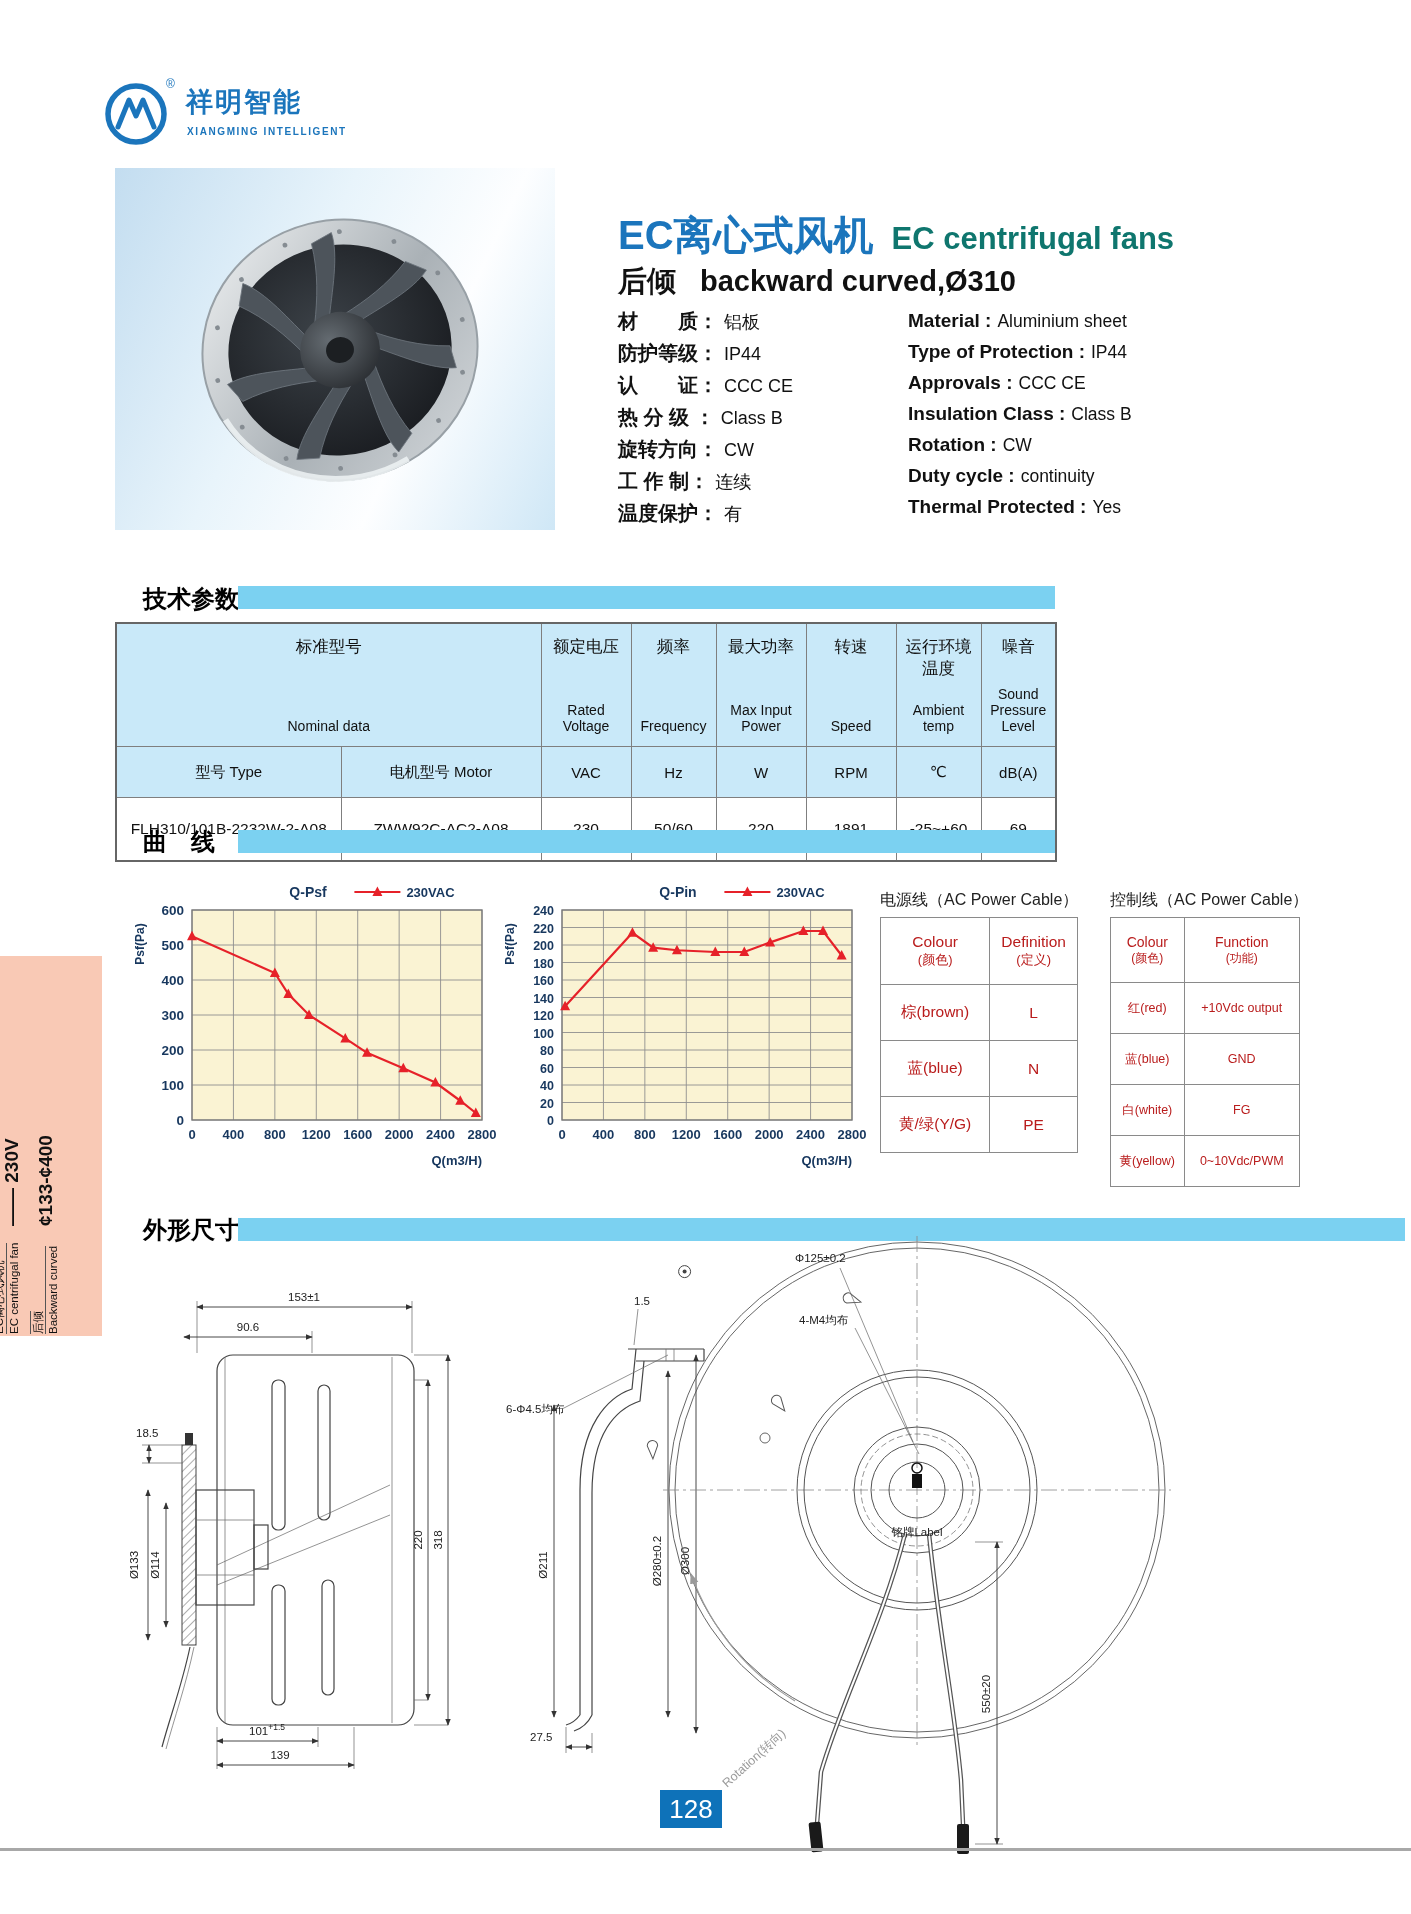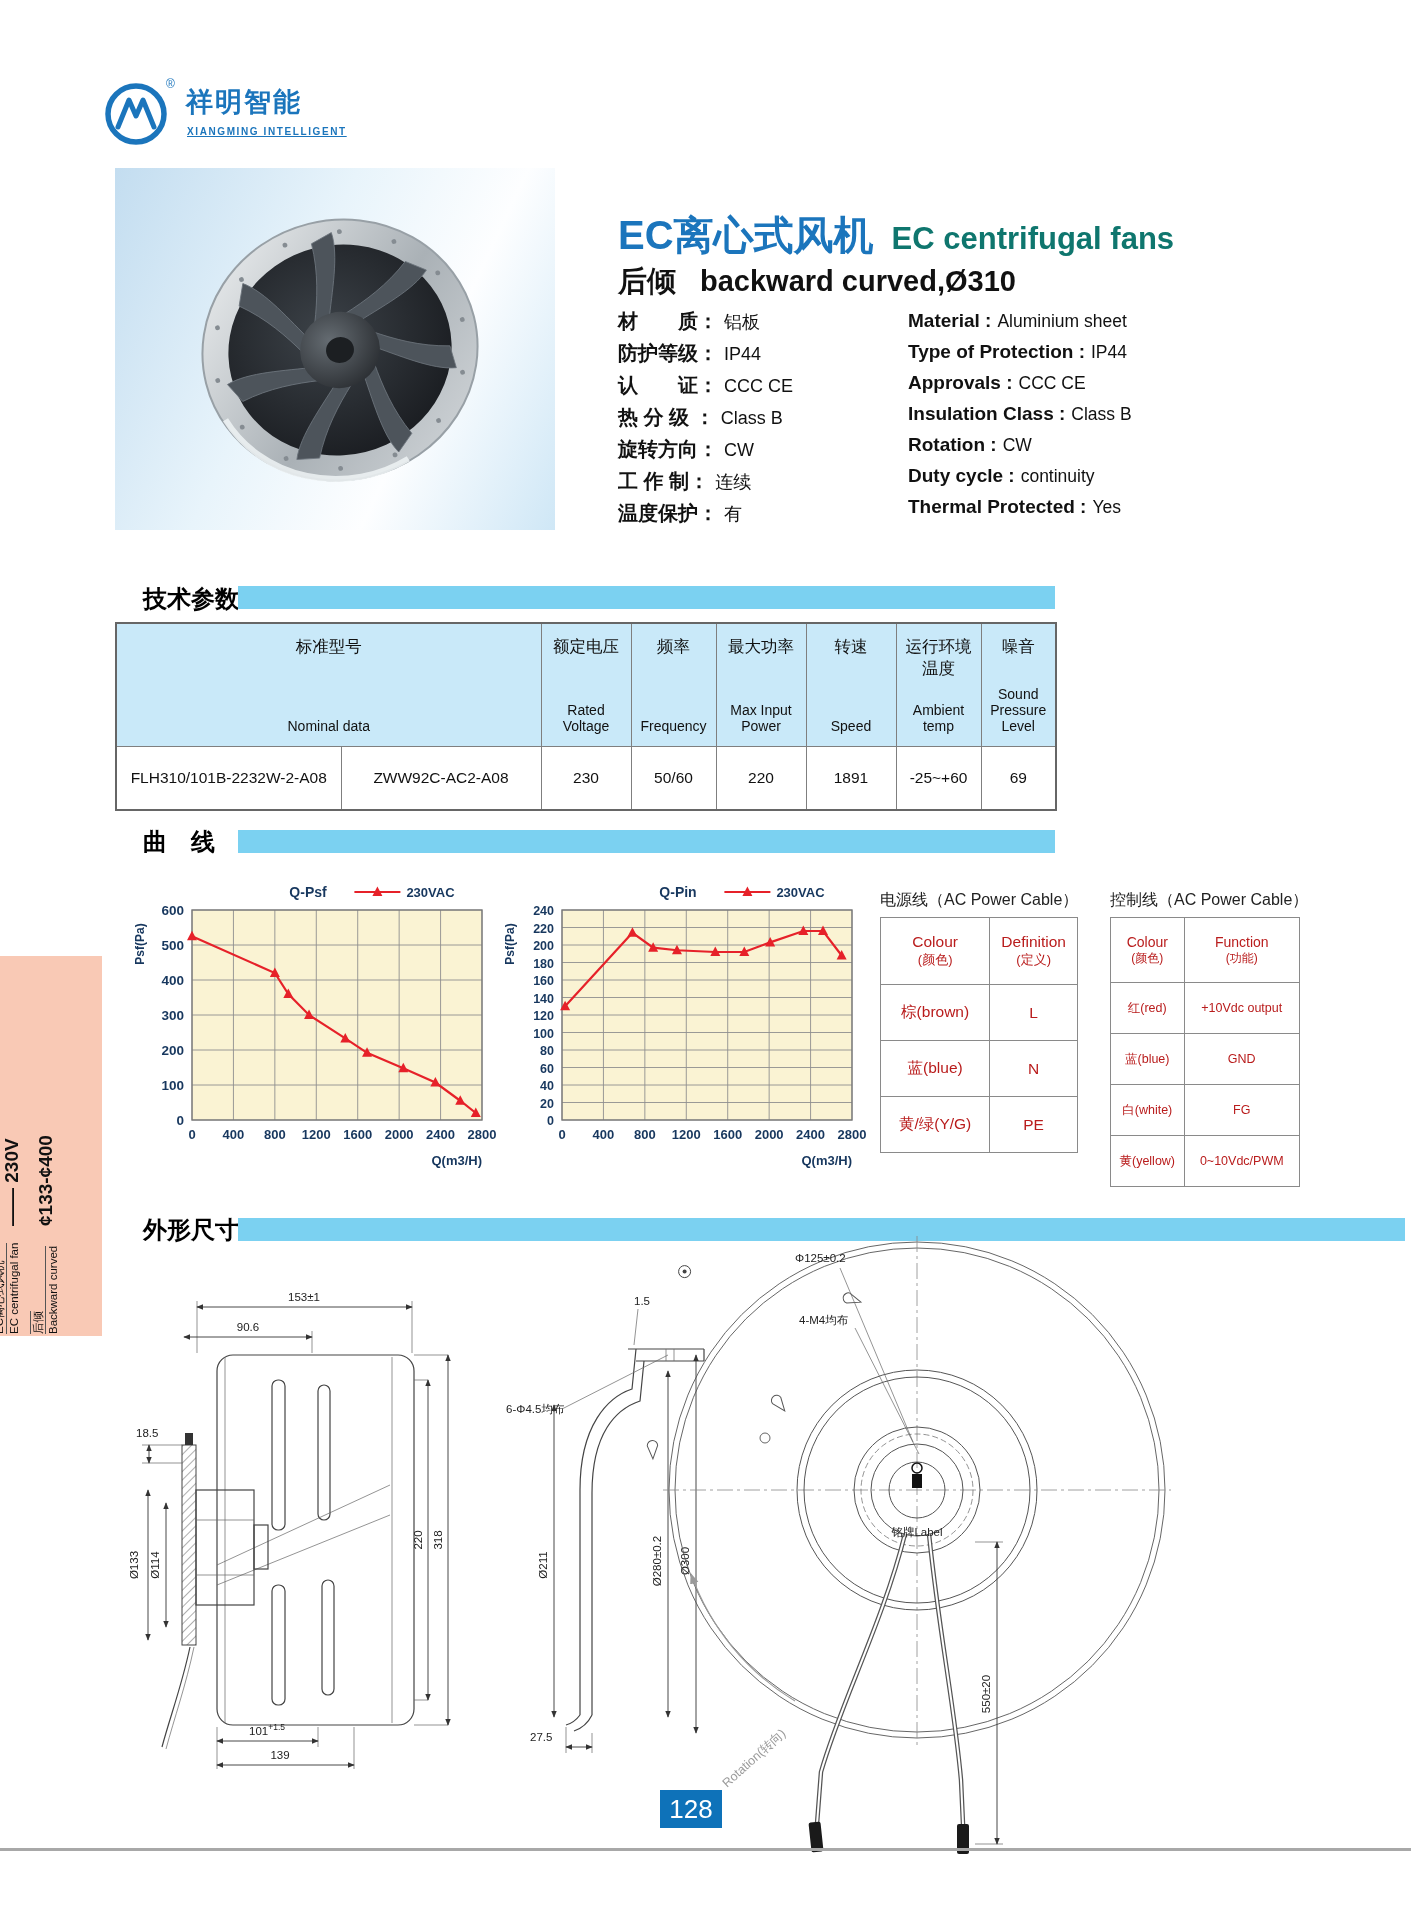--- a/index.html
+++ b/index.html
@@ -2,21 +2,21 @@
 <html style="--brand_blue: #1b75bc; --section_bar: #7bd1f1; --table_header_bg: #c9e9f9; --chart_bg: #faf3d3; --line_red: #e62129; --sidebar_bg: #f9c9b5; --page_badge_bg: #0e72b9; --axis_text: #17375e;"><head>
 <meta charset="utf-8">
 <style>
   html,body{margin:0;padding:0;background:#e9e9e9;}
   #page{position:relative;width:1411px;height:1914px;background:#fff;overflow:hidden;
         font-family:"Liberation Sans","DejaVu Sans",sans-serif;color:#111;}
   .abs{position:absolute;}
 
   
   .logo-cn{font-size:27px;font-weight:bold;color:var(--brand_blue);letter-spacing:2px;}
-  .logo-en{font-size:10px;font-weight:bold;color:var(--brand_blue);letter-spacing:1.6px;margin-top:4px;text-decoration:underline;}
+  .logo-en{font-size:10px;font-weight:bold;color:var(--brand_blue);letter-spacing:1.6px;margin-top:4px;}
 
   
   .product-box{left:115px;top:168px;width:440px;height:362px;
     background:linear-gradient(115deg,#c3ddf0 0%,#e8f4fb 40%,#fdfeff 68%,#cfe7f6 100%);}
 
   
   .title-line1{left:618px;top:208px;white-space:nowrap;}
   .title-cn{font-size:40px;font-weight:bold;color:var(--brand_blue);}
   .title-en{font-size:31px;font-weight:600;color:#0f766e;margin-left:18px;}
   .title-line2{left:618px;top:262px;white-space:nowrap;font-weight:bold;font-size:29px;}
@@ -234,20 +234,30 @@
               <div class="hcn">运行环境温度</div>
               <div class="hen">Ambient temp</div>
             </div>
           </td>
       <td>
             <div class="hcell">
               <div class="hcn">噪音</div>
               <div class="hen">Sound Pressure Level</div>
             </div>
           </td>
+    </tr>
+    <tr class="hd subrow">
+      <td>型号 Type</td>
+      <td>电机型号 Motor</td>
+      <td>VAC</td>
+      <td>Hz</td>
+      <td>W</td>
+      <td>RPM</td>
+      <td>℃</td>
+      <td>dB(A)</td>
     </tr>
     <tr class="datarow">
       <td>FLH310/101B-2232W-2-A08</td>
       <td>ZWW92C-AC2-A08</td>
       <td>230</td>
       <td>50/60</td>
       <td>220</td>
       <td>1891</td>
       <td>-25~+60</td>
       <td>69</td>

